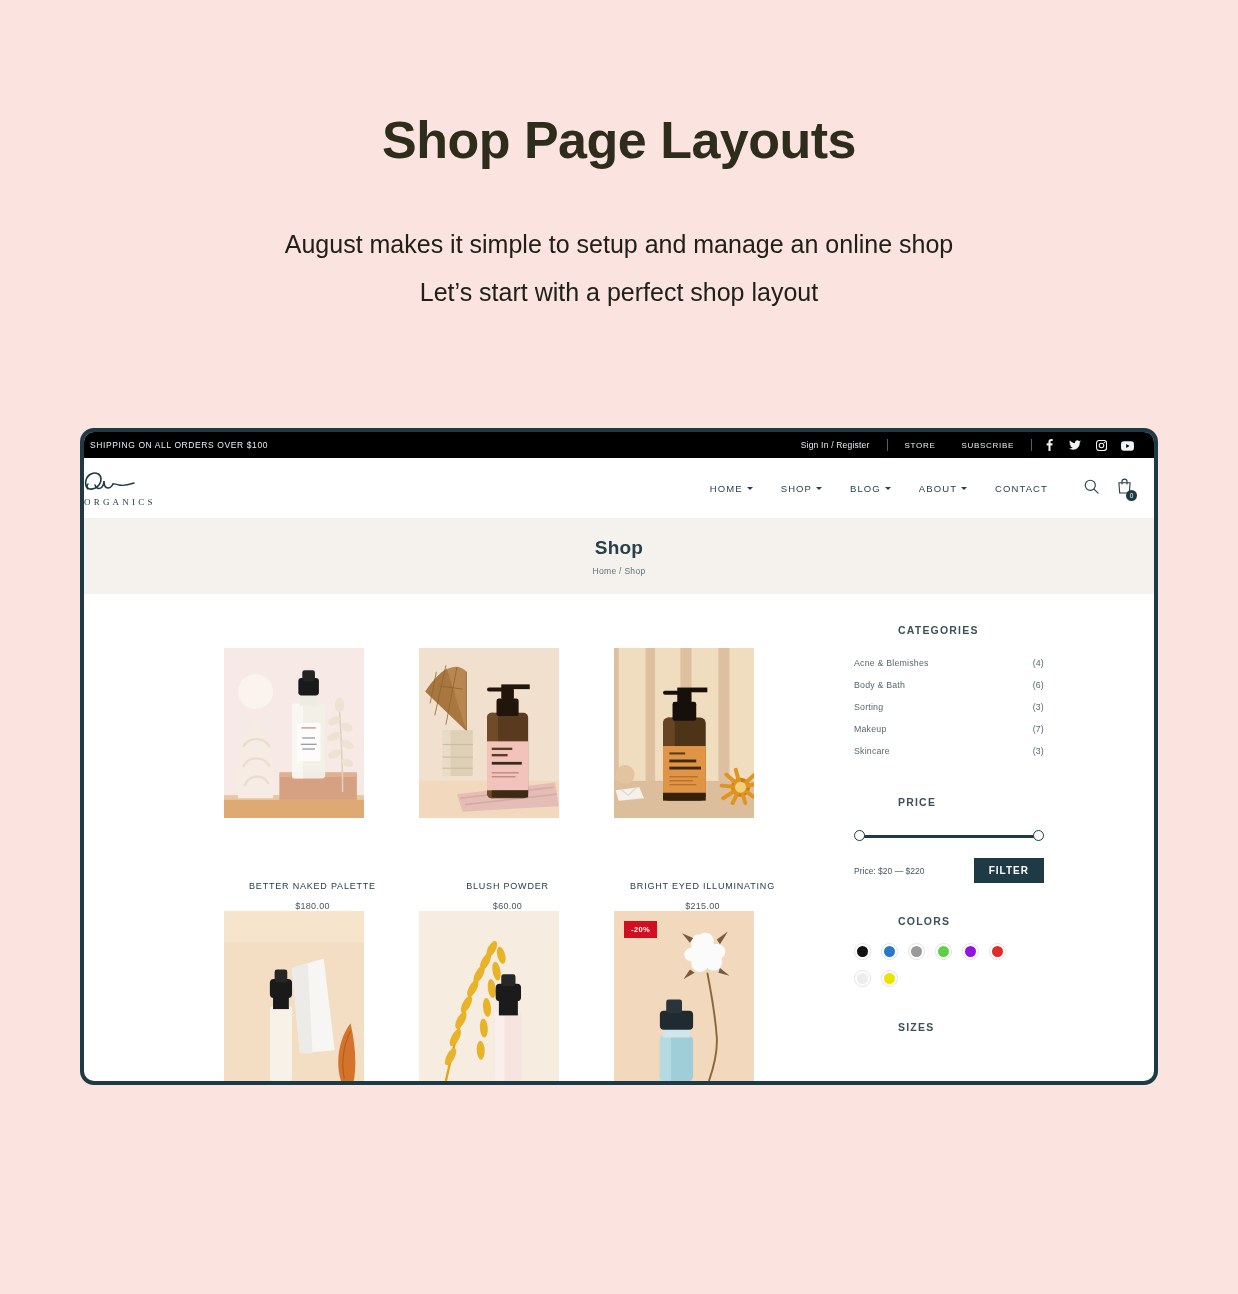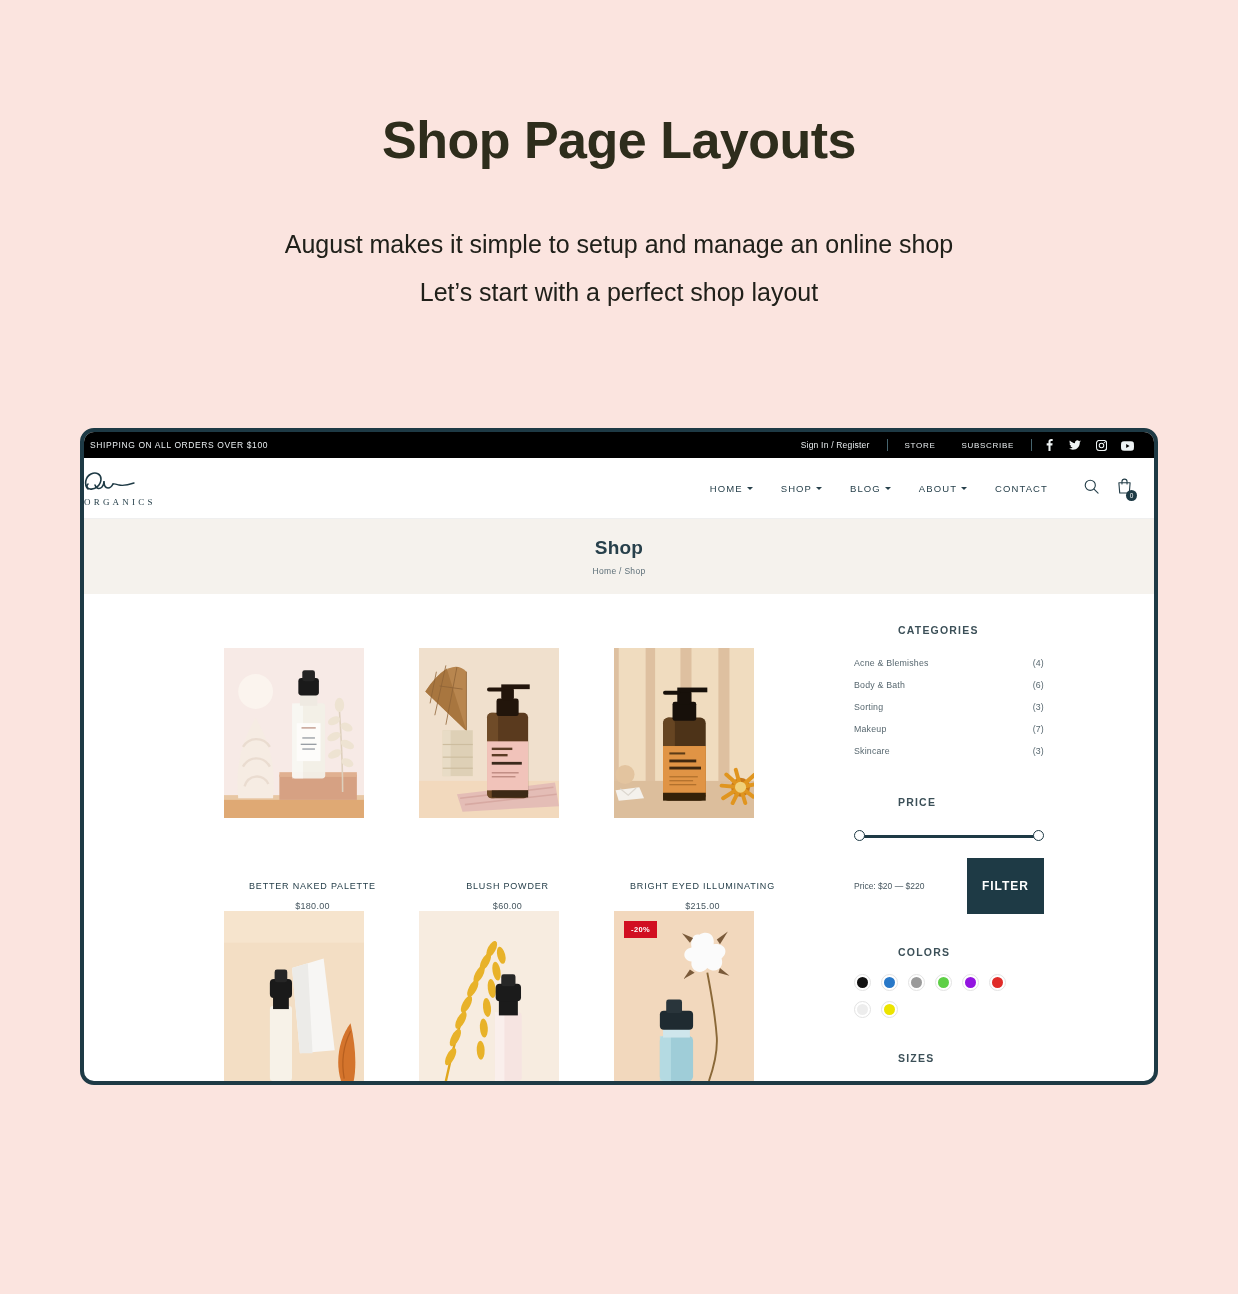--- a/index.html
+++ b/index.html
@@ -119,22 +119,22 @@
   .strack { position: absolute; top: 5px; left: 6px; right: 6px; height: 3px; background: #1e3a45; }
   .sknob {
     position: absolute; top: 0; width: 11px; height: 11px; border-radius: 50%;
     background: #fff; border: 1.6px solid #1e3a45;
   }
   .sknob.left { left: 0; }
   .sknob.right { right: 0; }
   .pricerow { display: flex; align-items: center; margin-top: 16px; }
   .pricetxt { font-size: 8.5px; color: #46565f; }
   .filterbtn {
-    margin-left: auto; background: #1e3a45; color: #fff; font-size: 12px;
-    font-weight: bold; letter-spacing: 1px; padding: 21px 15px;
+    margin-left: auto; background: #1e3a45; color: #fff; font-size: 10px;
+    font-weight: bold; letter-spacing: 1px; padding: 7px 15px;
   }
   .colorsec { margin-top: 32px; }
   .swatches { display: flex; flex-wrap: wrap; gap: 10px; margin-top: 16px; width: 170px; }
   .sw { width: 17px; height: 17px; border-radius: 50%; border: 1.5px solid #e3e3e3; display: flex; align-items: center; justify-content: center; }
   .sw i { width: 11px; height: 11px; border-radius: 50%; display: block; }
   .sizesec { margin-top: 34px; }
 
   
   .scene { position: absolute; inset: 0; }
 </style>

